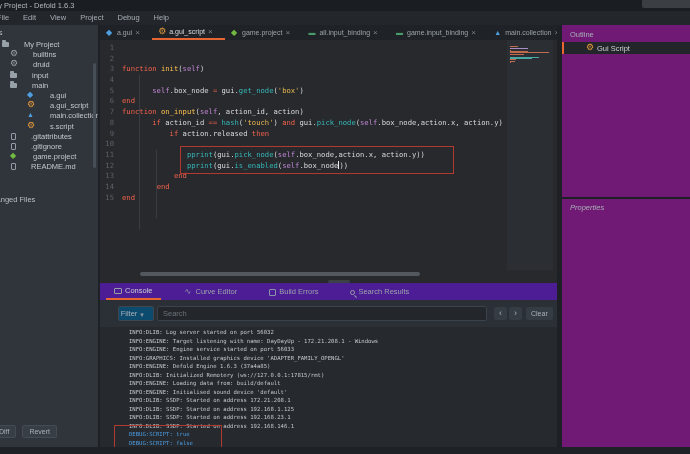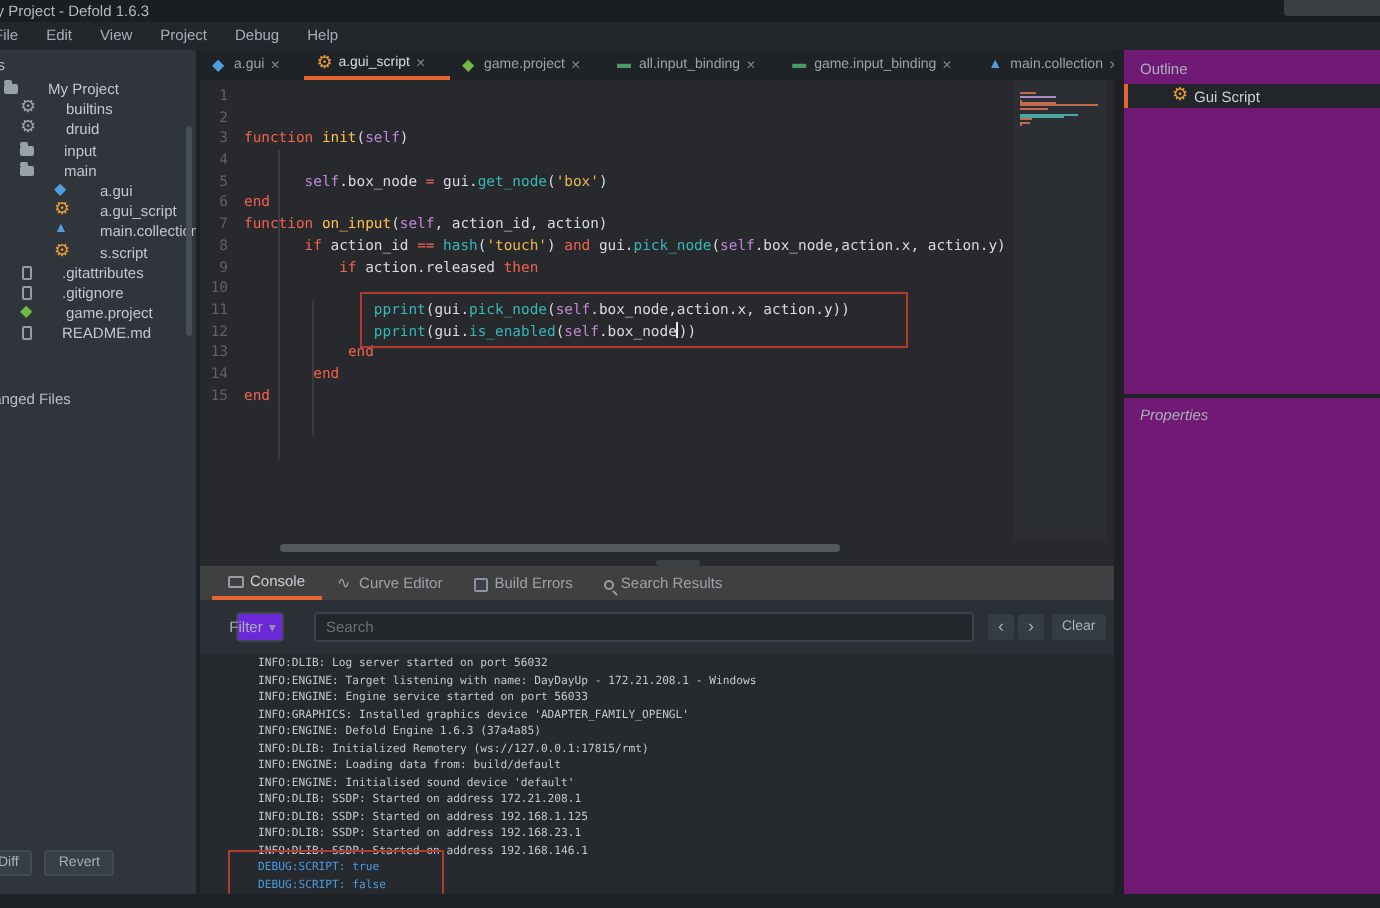--- a/index.html
+++ b/index.html
@@ -42,25 +42,25 @@
   .tk-api{color:var(--api);}.tk-self{color:var(--self_c);}
   .tk-txt{color:var(--code_text);}
   .caret{display:inline-block;width:1px;height:8px;background:#e9ebed;vertical-align:-1px;}
   .guide{position:absolute;width:1px;background:#383d43;}
   .ann-box{position:absolute;border:1px solid var(--annotation);}
   .minimap{position:absolute;left:407px;top:0;width:46px;height:230px;background:#2b2e33;}
   .mm-bar{position:absolute;left:3px;height:1px;}
   .hscroll{position:absolute;left:40px;top:232px;width:280px;height:4px;background:#53585e;border-radius:2px;}
   .splitter{position:absolute;left:228px;top:240px;width:22px;height:3px;background:#3c4147;border-radius:2px;}
   
-  .console-tabs{position:absolute;left:0;top:258px;width:457px;height:17px;background:#404040;display:flex;padding-left:6px;box-sizing:border-box;}
+  .console-tabs{position:absolute;left:0;top:258px;width:457px;height:17px;background:#4c1d95;display:flex;padding-left:6px;box-sizing:border-box;gap:16px;}
   .ctab{display:flex;align-items:center;height:17px;padding:0 8px;font-size:7.5px;color:#9ba2a9;box-sizing:border-box;white-space:nowrap;}
   .ctab.active{border-bottom:2px solid var(--accent);color:#c9ced3;}
   .filterbar{position:absolute;left:0;top:275px;width:457px;height:27px;background:#2b3036;}
-  .filter-btn{position:absolute;left:18px;top:6px;width:24px;height:15px;background:#6d28d9;border:1px solid #40464d;border-radius:2px;
+  .filter-btn{position:absolute;left:18px;top:6px;width:36px;height:15px;background:#0c4a6e;border:1px solid #40464d;border-radius:2px;
               color:#aab1b8;font-size:7.5px;display:flex;align-items:center;justify-content:center;gap:3px;box-sizing:border-box;}
   .search-input{position:absolute;left:57px;top:6px;width:330px;height:15px;box-sizing:border-box;background:#23272c;
                 border:1px solid #3c424a;border-radius:2px;color:#c5cad0;font-size:7.5px;padding:4px 5px;
                 font-family:"Liberation Sans",sans-serif;}
   .search-input::placeholder{color:#6b7178;}
   .navbtn{position:absolute;width:13px;height:13px;top:7px;background:#363c43;border-radius:2px;color:#aab1b8;
           font-size:9px;line-height:12px;text-align:center;}
   .navbtn.prev{left:394px;}.navbtn.next{left:409px;}
   .navbtn.prev::before{content:"‹";}.navbtn.next::before{content:"›";}
   .clearbtn{position:absolute;left:426px;top:7px;height:13px;padding:0 5px;background:#363c43;border-radius:2px;

